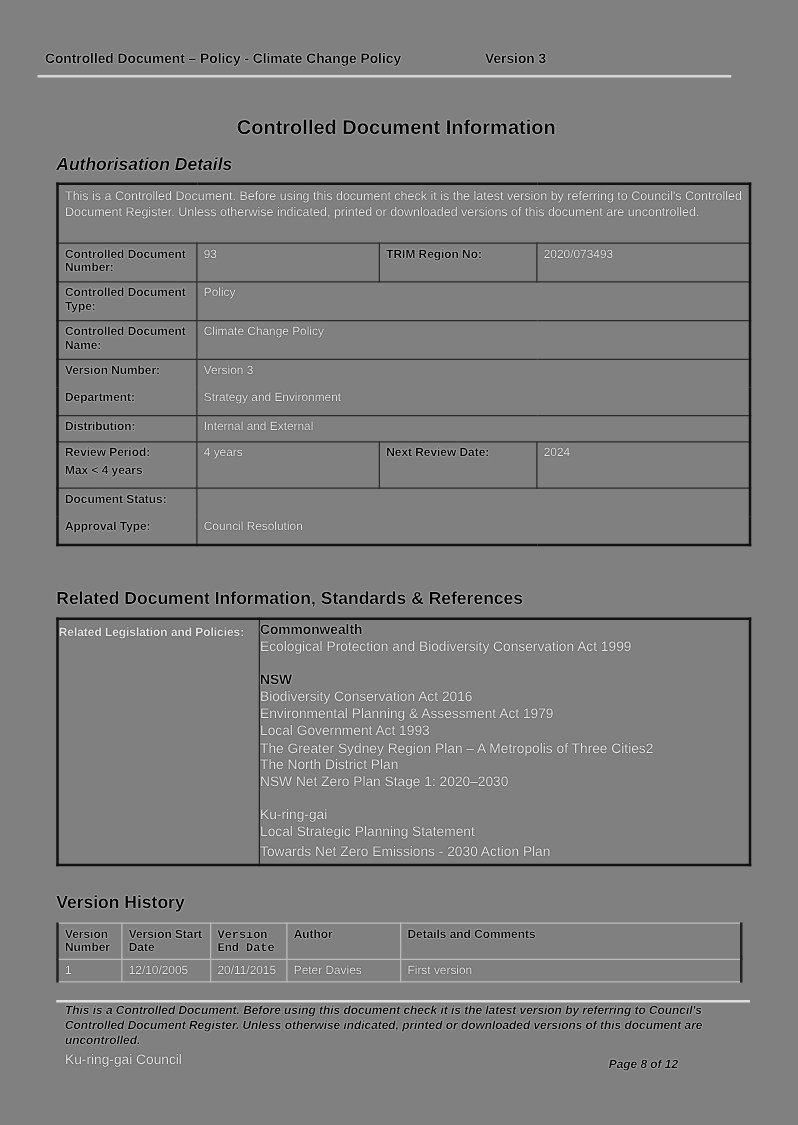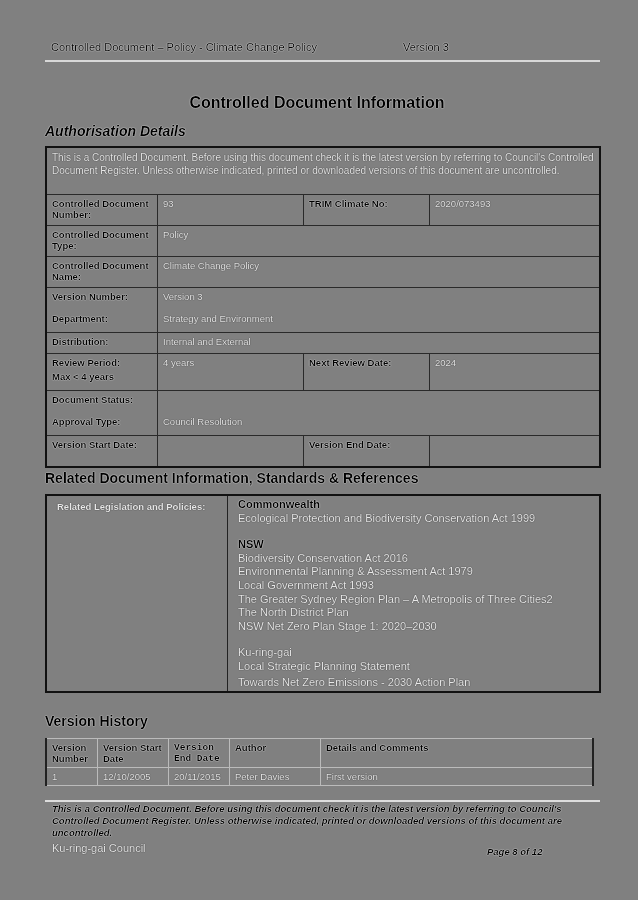--- a/index.html
+++ b/index.html
@@ -3,34 +3,34 @@
 <meta charset="utf-8">
 <style>
   html, body { margin:0; padding:0; }
   body {
     width:638px; height:900px; background:#808080; position:relative; overflow:hidden;
     font-family:"Liberation Sans", sans-serif; color:#000;
   }
   .txt-w { color:#000; text-shadow: 0 0 1px #fff, 0 0 1px #fff; }
   .light { color:#e8e8e8; text-shadow: 0 0 1px #000; }
   .header {
-    position:absolute; left:45px; top:40px; width:555px; height:20px;
-    border-bottom:2px solid #d8d8d8; font-size:11px; font-weight:normal;
+    position:absolute; left:30px; top:40px; width:555px; height:20px;
+    border-bottom:2px solid #d8d8d8; font-size:11px; font-weight:bold;
   }
   .header .left { position:absolute; left:6px; top:1px; }
   .header .right { position:absolute; left:358px; top:1px; }
   .title { position:absolute; left:0; width:634px; top:94px; text-align:center; font-size:16px; font-weight:bold; }
   .h2 { position:absolute; left:45px; font-size:14px; font-weight:bold; }
   table { border-collapse:collapse; }
   .auth { position:absolute; left:45px; top:146px; width:556px; border:2px solid #111; font-size:9.5px; }
   .auth td { border:1.5px solid #2a2a2a; vertical-align:top; padding:3px 5px; height:24px; }
   .auth td.lbl { font-weight:bold; width:100px; }
   .auth td.notice { height:40px; font-size:10px; line-height:13px; }
   .rel { position:absolute; left:45px; top:494px; width:556px; border:2px solid #111; font-size:11px; }
-  .rel td { vertical-align:top; padding:2px 10px; border:1.5px solid #222; }
+  .rel td { vertical-align:top; padding:2px 0; border:1.5px solid #222; }
   .rel td.lbl { width:160px; font-size:9.5px; font-weight:bold; padding-top:5px; }
   .rel .line { line-height:13.6px; }
   .rel .group { font-weight:bold; }
   .rel .gap { height:13px; }
   .ver { position:absolute; left:45px; top:738px; width:549px; font-size:9.5px; border-left:2px solid #222; border-right:2px solid #222; }
   .ver td { border:1.5px solid #bbb; padding:3px 5px; vertical-align:top; }
   .ver th { border:1.5px solid #bbb; padding:3px 5px; font-weight:bold; text-align:left; vertical-align:top; }
   .foot-rule { position:absolute; left:45px; top:800px; width:555px; border-top:2px solid #ddd; }
   .foot-notice { position:absolute; left:52px; top:803px; width:540px; font-size:9.5px; font-weight:bold; font-style:italic; line-height:12px; }
   .foot-council { position:absolute; left:52px; top:842px; font-size:11px; }
@@ -49,21 +49,21 @@
 <div class="h2 txt-w" style="top:123px;font-style:italic;">Authorisation Details</div>
 
 <table class="auth">
   <tbody>
       <tr>
     <td colspan="4" class="notice light">This is a Controlled Document.  Before using this document check it is the latest version by referring to Council's Controlled Document Register.  Unless otherwise indicated, printed or downloaded versions of this document are uncontrolled.</td>
   </tr>
   <tr>
     <td class="lbl txt-w">Controlled Document Number:</td>
     <td class="light" style="width:135px;">93</td>
-    <td class="lbl txt-w" style="width:115px;">TRIM Climate No:</td>
+    <td class="lbl txt-w" style="width:115px;">TRIM Region No:</td>
     <td class="light">2020/073493</td>
   </tr>
   <tr>
     <td class="lbl txt-w">Controlled Document Type:</td>
     <td colspan="3" class="light">Policy</td>
   </tr>
   <tr>
     <td class="lbl txt-w">Controlled Document Name:</td>
     <td colspan="3" class="light">Climate Change Policy</td>
   </tr>
@@ -88,26 +88,20 @@
     <td class="lbl txt-w">Next Review Date:</td>
     <td class="light">2024</td>
   </tr>
   <tr>
     <td class="lbl txt-w" style="height:16px;border-bottom:none;">Document Status:</td>
     <td colspan="3" class="light" style="height:16px;border-bottom:none;"></td>
   </tr>
   <tr>
     <td class="lbl txt-w" style="height:16px;border-top:none;">Approval Type:</td>
     <td colspan="3" class="light" style="height:16px;border-top:none;">Council Resolution</td>
-  </tr>
-  <tr>
-    <td class="lbl txt-w" style="height:14px;">Version Start Date:</td>
-    <td class="light"></td>
-    <td class="lbl txt-w">Version End Date:</td>
-    <td class="light"></td>
   </tr>
 </tbody>
   </table>
 
 <div class="h2 txt-w" style="top:470px;">Related Document Information, Standards &amp; References</div>
 
 <table class="rel">
   <tbody>
       <tr>
     <td class="lbl light">Related Legislation and Policies:</td>

